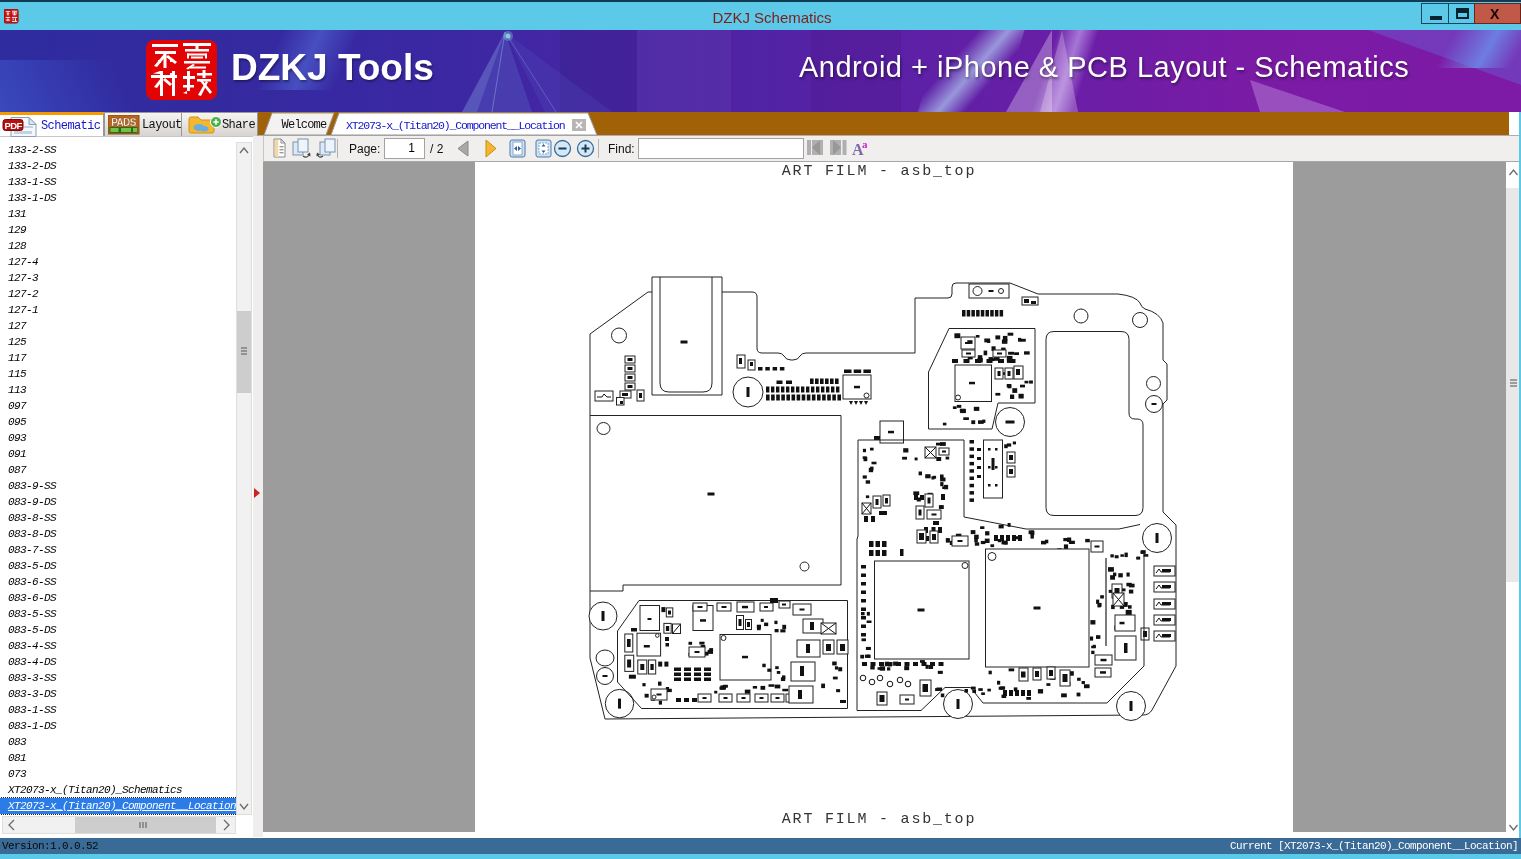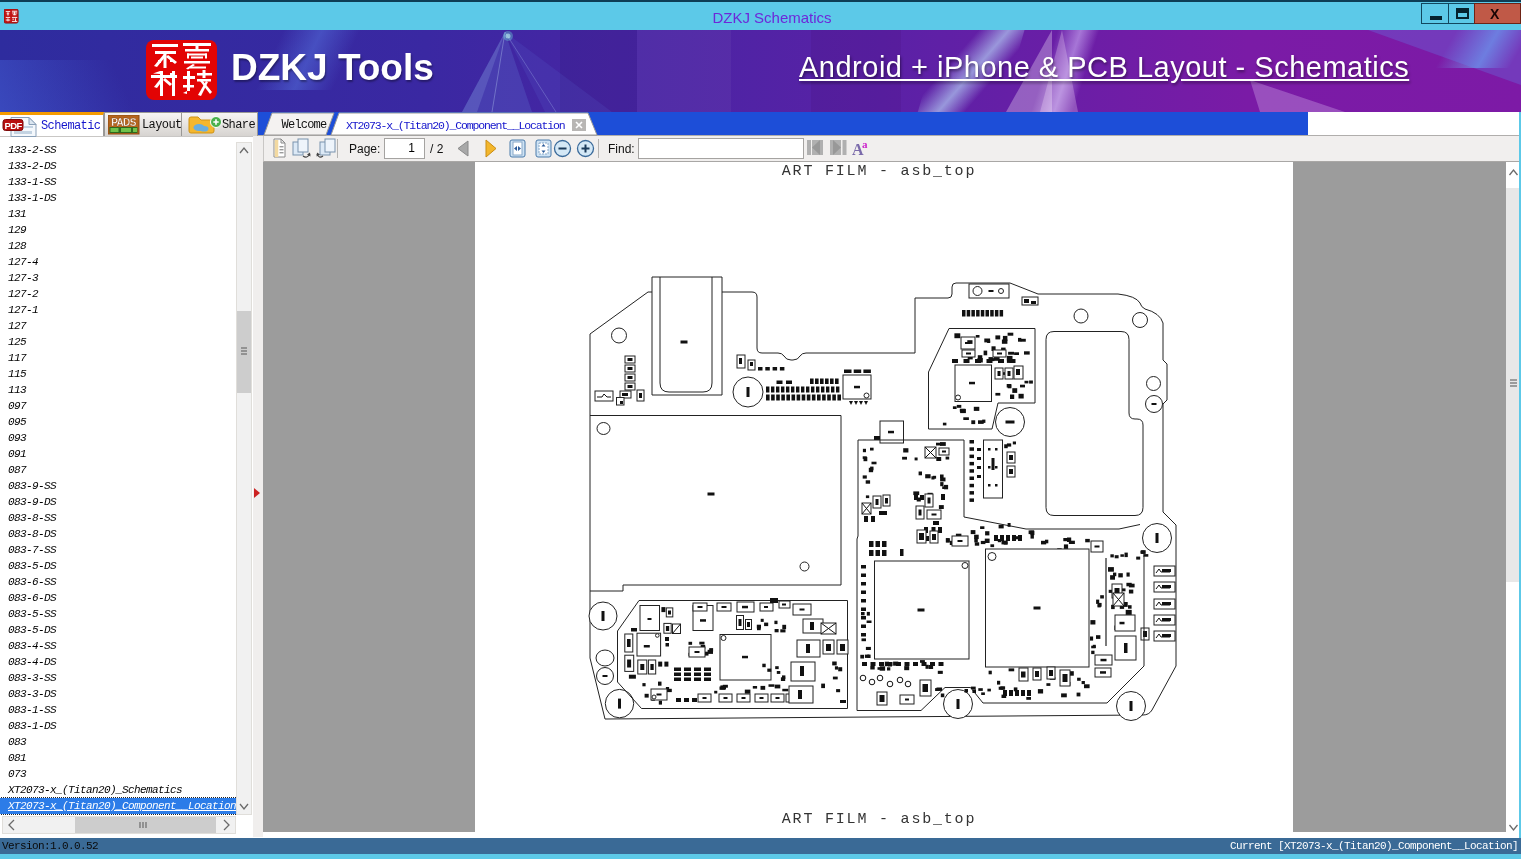--- a/index.html
+++ b/index.html
@@ -1,39 +1,39 @@
 <!DOCTYPE html>
 <html><head>
 <meta charset="utf-8">
 <style>
 * { margin:0; padding:0; box-sizing:border-box; }
 html,body { width:1521px; height:859px; overflow:hidden; font-family:"Liberation Sans",sans-serif; }
 #app { position:relative; width:1521px; height:859px; background:#fff; overflow:hidden; }
 
 #titlebar { position:absolute; left:0; top:0; width:1521px; height:30px; background:#5cc9e8; border-top:2px solid #0e3d55; }
-#titlebar .title { position:absolute; left:0; right:0; top:7px; text-align:center; font-size:15px; color:#6d28d9; font-family:"Liberation Sans",sans-serif;padding-left:23px; }
+#titlebar .title { position:absolute; left:0; right:0; top:7px; text-align:center; font-size:15px; color:#7f1d1d; font-family:"Liberation Sans",sans-serif;padding-left:23px; }
 .winbtn { position:absolute; top:1px; height:21px; border:1px solid #12475f; }
 #btnmin { left:1421px; width:28px; }
 #btnmax { left:1448px; width:27px; }
 #btnclose { left:1474px; width:47px; background:#c05947; border-color:#6e2316; }
 #btnmin .g { position:absolute; left:8px; top:12px; width:12px; height:4px; background:#06232f; }
 #btnmax .g { position:absolute; left:7px; top:4px; width:13px; height:11px; border:2px solid #06232f; }
 #btnmax .g2 { position:absolute; left:9px; top:6px; width:9px; height:3px; background:#06232f; }
 #btnclose .g { position:absolute; left:15px; top:2px; color:#1a0505; font-size:14px; font-weight:bold; font-family:"Liberation Sans",sans-serif; }
 
 #banner { position:absolute; left:0; top:30px; width:1521px; height:82px; background:linear-gradient(90deg,#2e2c9e 0%,#3a28a2 28%,#5a21a6 58%,#7a1ba6 82%,#7d1aa6 100%); overflow:hidden;padding-left:7px; }
 #banner .streak1 { position:absolute; left:930px; top:-20px; width:80px; height:130px; background:linear-gradient(115deg,rgba(255,255,255,0) 32%,rgba(190,230,255,0.6) 50%,rgba(255,255,255,0) 66%); transform:rotate(16deg); }
 #banner .streak2 { position:absolute; left:960px; top:-20px; width:200px; height:140px; background:linear-gradient(100deg,rgba(255,255,255,0) 42%,rgba(215,190,255,0.55) 52%,rgba(255,255,255,0) 60%); transform:rotate(8deg); }
 #banner .streak3 { position:absolute; left:1430px; top:-14px; width:110px; height:52px; background:linear-gradient(120deg,rgba(120,200,255,0) 25%,rgba(110,190,255,0.55) 55%,rgba(255,255,255,0) 78%); }
 #banner .streak4 { position:absolute; left:-30px; top:30px; width:220px; height:90px; background:linear-gradient(65deg,rgba(80,130,250,0.45),rgba(80,130,250,0) 70%); }
 #banner .streak5 { position:absolute; left:240px; top:-30px; width:150px; height:90px; background:linear-gradient(115deg,rgba(90,140,252,0) 30%,rgba(100,150,252,0.35) 50%,rgba(90,140,252,0) 70%); }
 #banner .dzkj { position:absolute; left:231px; top:17px; color:#fff; font-size:37px; font-weight:bold; letter-spacing:0px; font-family:"Liberation Sans",sans-serif; text-shadow:1px 2px 2px rgba(0,0,0,0.35); }
-#banner .slogan { position:absolute; left:799px; top:21px; color:#fff; font-size:29px; letter-spacing:0.5px; font-family:"Liberation Sans",sans-serif; text-shadow:1px 2px 3px rgba(0,0,0,0.45);text-decoration:underline; }
-
-#tabbar { position:absolute; left:0; top:112px; width:1308px; height:24px; background:#1d4ed8; }
+#banner .slogan { position:absolute; left:799px; top:21px; color:#fff; font-size:29px; letter-spacing:0.5px; font-family:"Liberation Sans",sans-serif; text-shadow:1px 2px 3px rgba(0,0,0,0.45); }
+
+#tabbar { position:absolute; left:0; top:112px; width:1509px; height:24px; background:#a16207; }
 #tabbar .bot { position:absolute; left:0; top:23px; width:1521px; height:1px; background:#b0aeac; }
 .ltab { position:absolute; top:0; height:24px; font-size:11px; font-family:"Liberation Mono",monospace; letter-spacing:-0.6px; }
 #tab-schematic { left:0px; width:104px; background:#fff; border-top:3px solid #f59b00; border-right:1px solid #9a9896; z-index:3; }
 #tab-layout { left:104px; width:78px; background:linear-gradient(#f7f5f4,#d6d3d0); border:1px solid #9a9896; border-bottom:none; }
 #tab-share { left:182px; width:76px; background:linear-gradient(#f7f5f4,#d6d3d0); border:1px solid #9a9896; border-left:none; border-bottom:none; }
 .ltab .lbl { position:absolute; top:4px; }
 #tab-schematic .lbl { left:41px; color:#1414cc; top:4px; font-size:12px; }
 #tab-layout .lbl { left:37px; color:#111; top:5px; font-size:12px; }
 #tab-share .lbl { left:40px; color:#111; top:5px; font-size:12px; }
 .ltab svg { position:absolute; }

